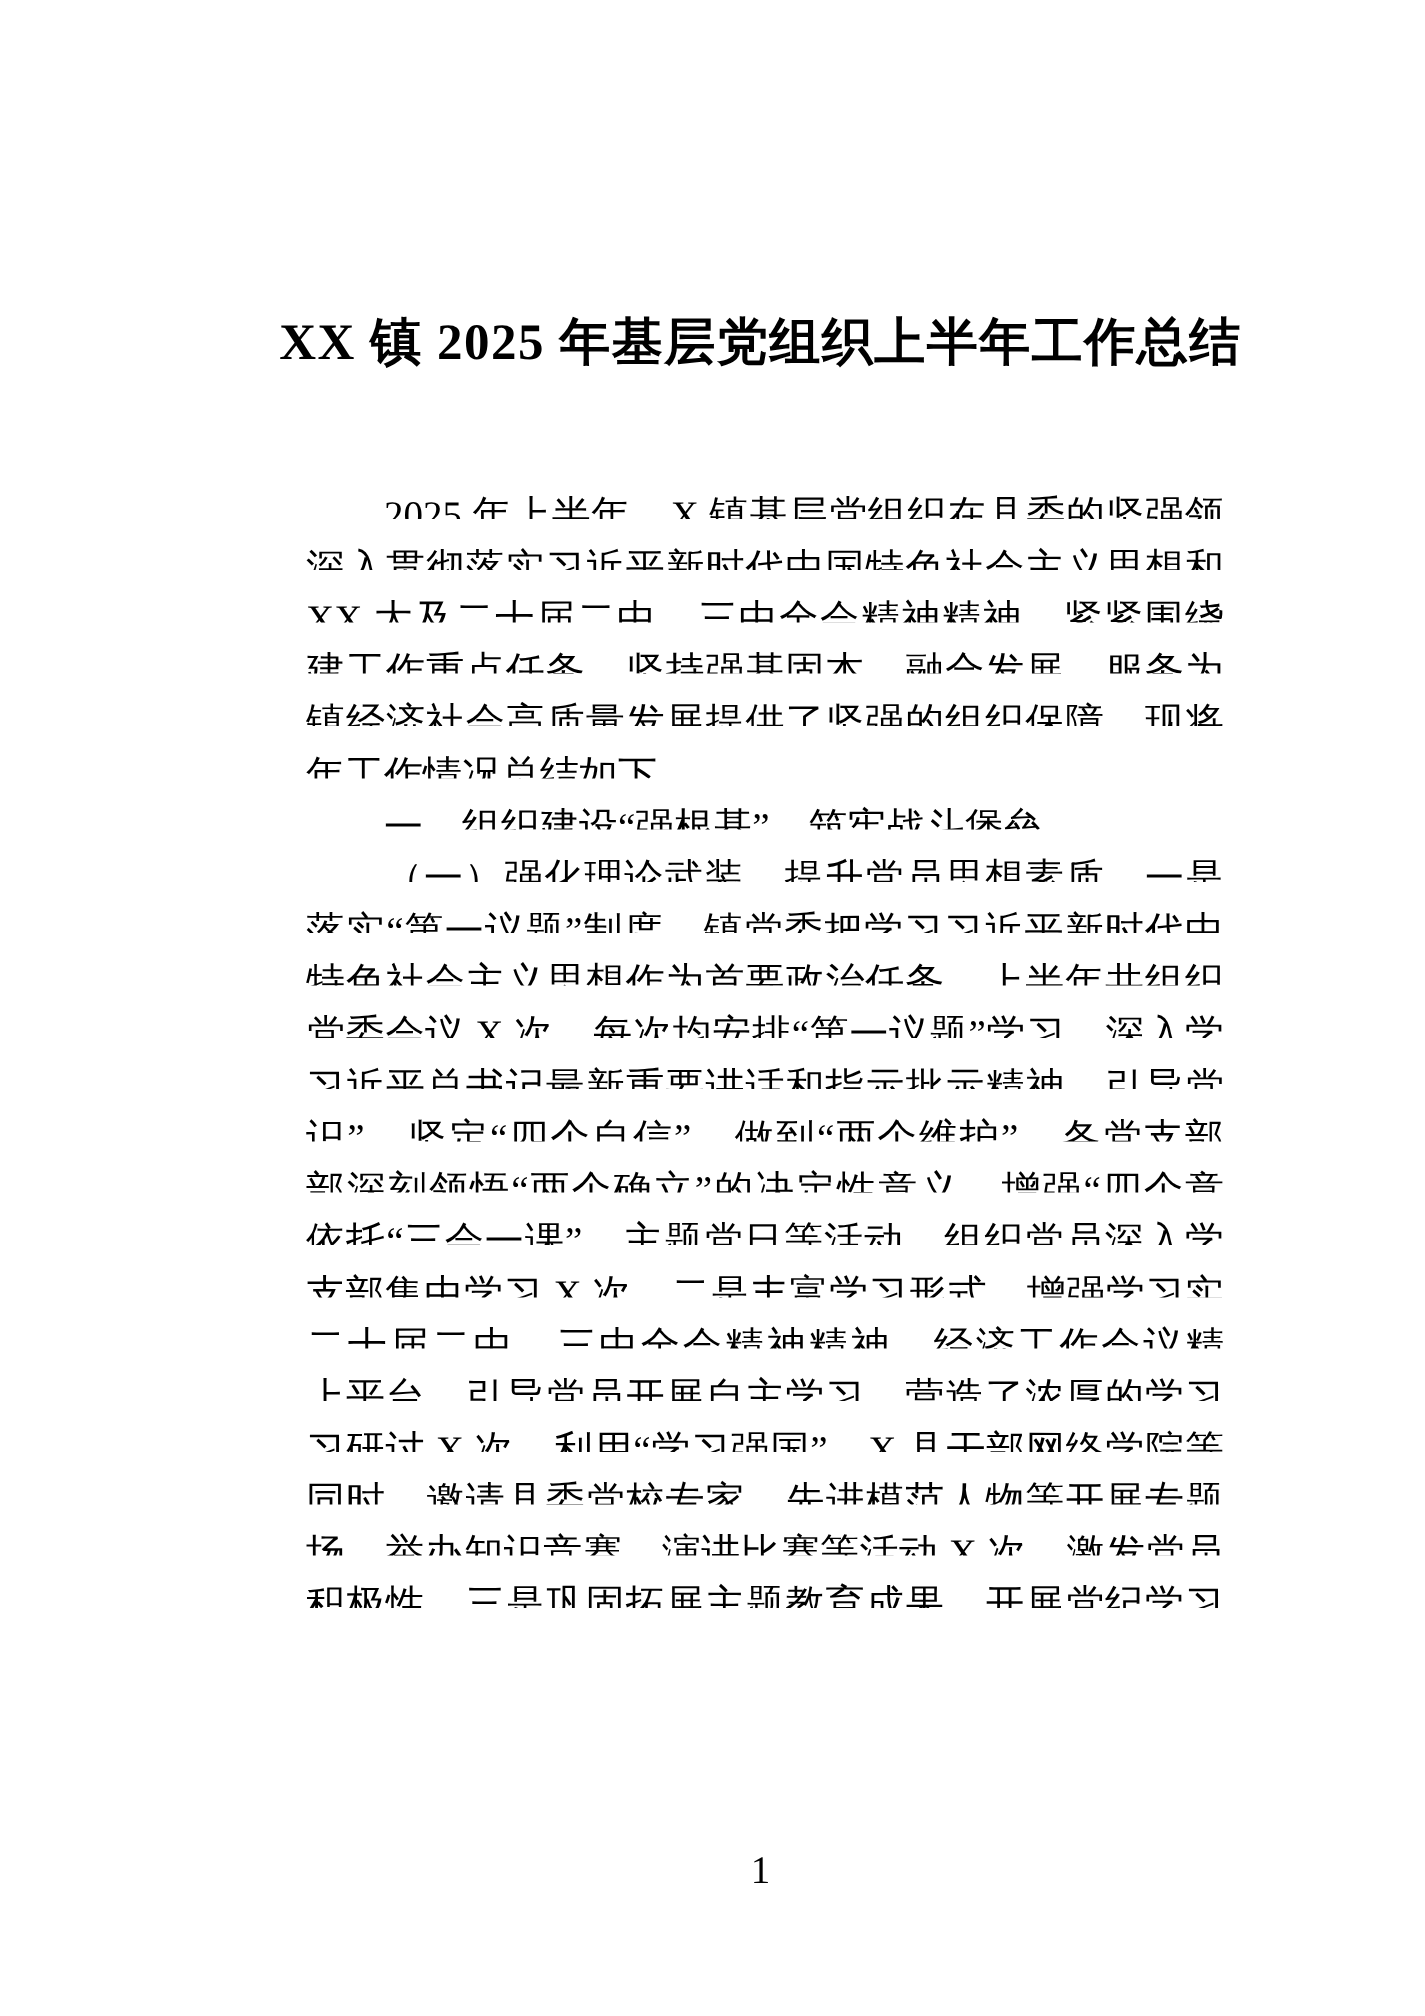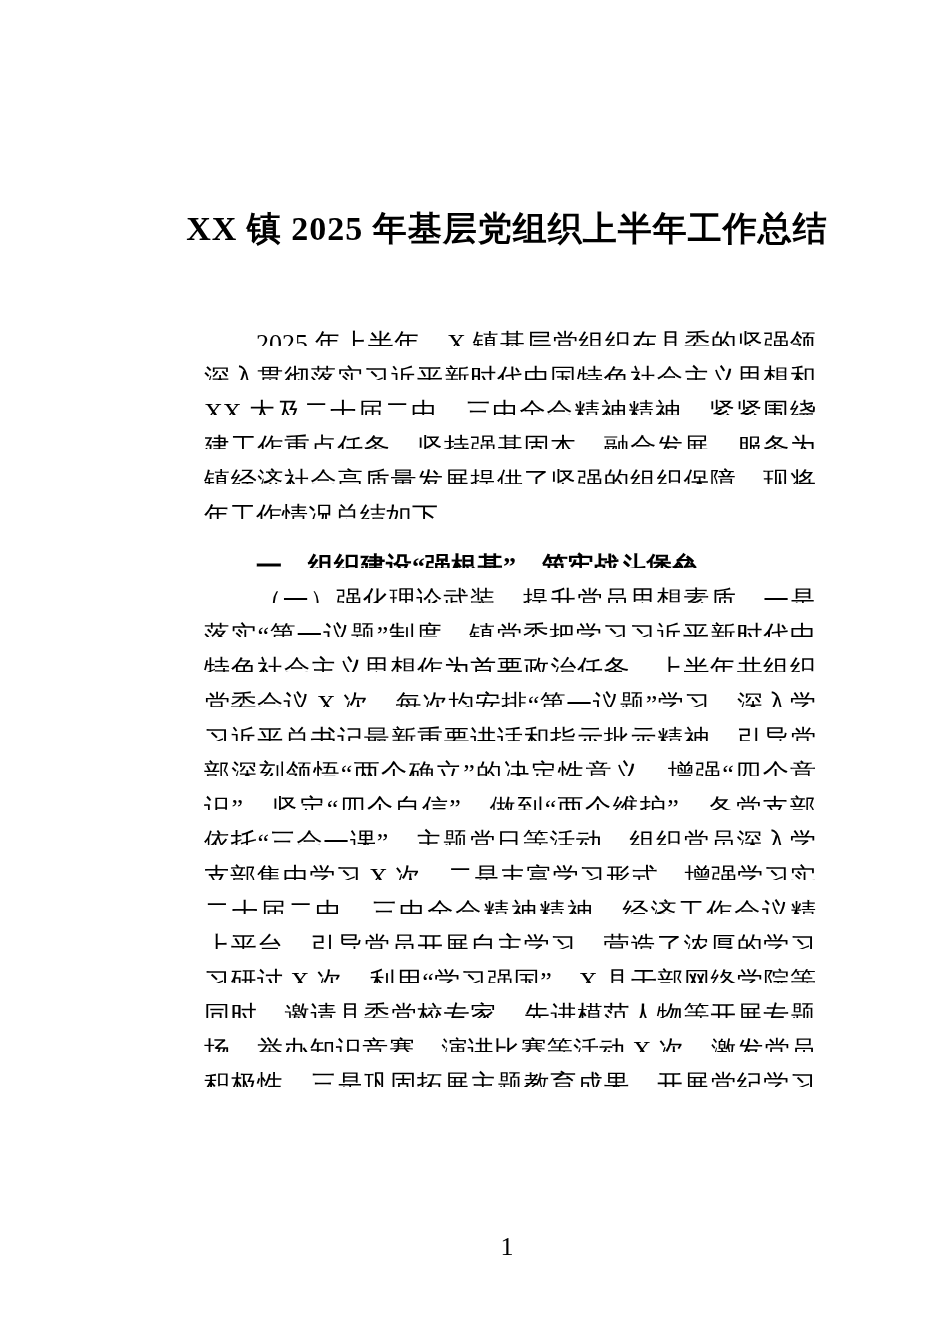--- a/index.html
+++ b/index.html
@@ -36,21 +36,21 @@
   .line {
     height: 34.6px;
     line-height: 34.6px;
     overflow: hidden;
     text-align: justify;
     text-align-last: justify;
     white-space: normal;
   }
   .indent { text-indent: 52px; }
   .end { text-align: center; text-align-last: left; }
-  .heading { font-weight: 700; margin-top: 15px; }
+  .heading { font-weight: 400; }
   #page-number {
     position: absolute;
     top: 1182px;
     left: 0;
     width: 950px;
     text-align: center;
     font-size: 26px;
     line-height: 34px;
     font-family: "Liberation Serif", serif;
   }
@@ -68,22 +68,22 @@
     <div class="line">XX 大及二十届二中、三中全会精神精神，紧紧围绕基层党</div>
     <div class="line">建工作重点任务，坚持强基固本、融合发展、服务为民，</div>
     <div class="line">镇经济社会高质量发展提供了坚强的组织保障。现将上半</div>
     <div class="line end">年工作情况总结如下。</div>
     <div class="line indent end heading">一、组织建设“强根基”，筑牢战斗堡垒</div>
     <div class="line indent">（一）强化理论武装，提升党员思想素质。一是严格</div>
     <div class="line">落实“第一议题”制度。镇党委把学习习近平新时代中国</div>
     <div class="line">特色社会主义思想作为首要政治任务，上半年共组织召开</div>
     <div class="line">党委会议 X 次，每次均安排“第一议题”学习，深入学习</div>
     <div class="line">习近平总书记最新重要讲话和指示批示精神，引导党员干</div>
+    <div class="line">识”、坚定“四个自信”、做到“两个维护”。各党支部</div>
     <div class="line">部深刻领悟“两个确立”的决定性意义，增强“四个意</div>
-    <div class="line">识”、坚定“四个自信”、做到“两个维护”。各党支部</div>
     <div class="line">依托“三会一课”、主题党日等活动，组织党员深入学习</div>
     <div class="line">支部集中学习 X 次。二是丰富学习形式，增强学习实效。</div>
     <div class="line">二十届二中、三中全会精神精神、经济工作会议精神、习</div>
     <div class="line">上平台，引导党员开展自主学习，营造了浓厚的学习氛围</div>
     <div class="line">习研讨 X 次。利用“学习强国”、X 县干部网络学院等线</div>
     <div class="line">同时，邀请县委党校专家、先进模范人物等开展专题讲座 X</div>
     <div class="line">场，举办知识竞赛、演讲比赛等活动 X 次，激发党员学习</div>
     <div class="line">积极性。三是巩固拓展主题教育成果，开展党纪学习教育</div>
   </div>
 

